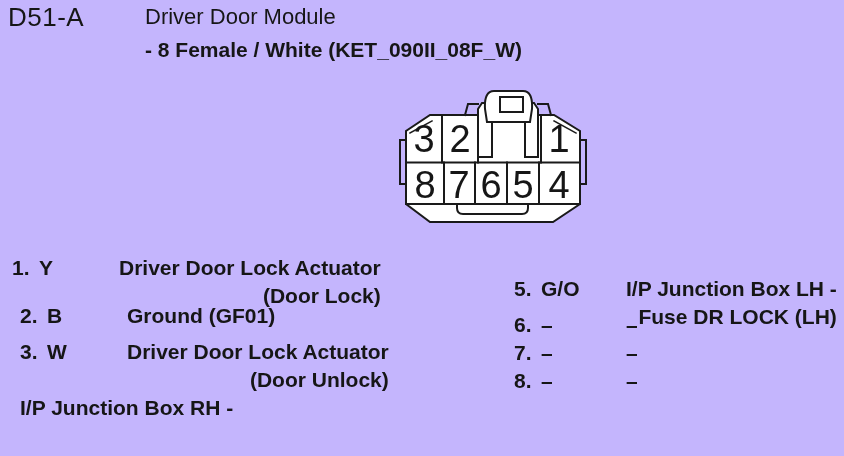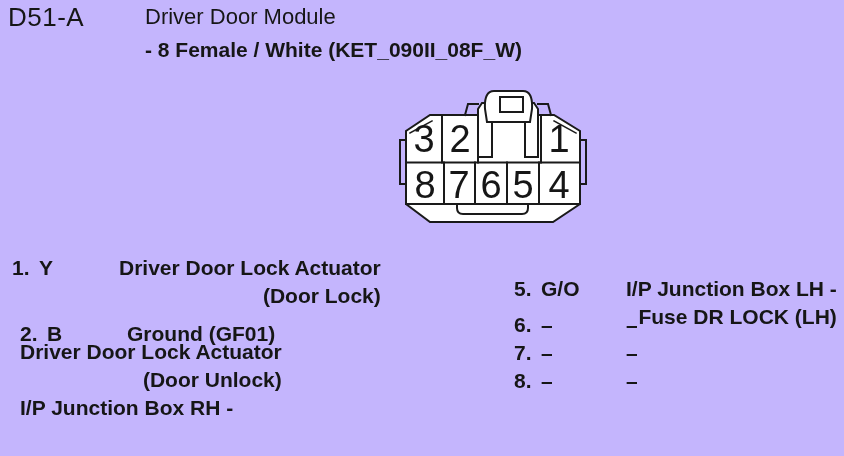--- a/index.html
+++ b/index.html
@@ -81,25 +81,25 @@
       <text x="459" y="198">7</text>
       <text x="491" y="198">6</text>
       <text x="523" y="198">5</text>
       <text x="559" y="198">4</text>
     </g>
   </svg>
 
   <div class="entry col-left" style="left:12px;top:254px;">
     <span class="pnum"><span class="pno">1.</span><span>Y</span></span><span class="pdesc"><span class="dline">Driver Door Lock Actuator</span><span class="dline">(Door Lock)</span></span>
   </div>
-  <div class="entry col-left" style="left:20px;top:320px;">
+  <div class="entry col-left" style="left:20px;top:302px;">
     <span class="pnum"><span class="pno">2.</span><span>B</span></span><span class="pdesc"><span class="dline">Ground (GF01)</span></span>
   </div>
   <div class="entry col-left" style="left:20px;top:338px;">
-    <span class="pdesc"><span class="dline">Driver Door Lock Actuator</span><span class="dline">(Door Unlock)</span></span>
+    <span class="pnum"><span class="pno">3.</span><span>W</span></span><span class="pdesc"><span class="dline">Driver Door Lock Actuator</span><span class="dline">(Door Unlock)</span></span>
   </div>
   <div class="entry col-left" style="left:20px;top:394px;">
     <span class="pdesc"><span class="dline">I/P Junction Box RH -</span></span>
   </div>
 
   <div class="entry col-right" style="left:514px;top:255px;margin-top:20px;">
     <span class="pnum"><span class="pno">5.</span><span>G/O</span></span><span class="pdesc"><span class="dline">I/P Junction Box LH -</span><span class="dline">Fuse DR LOCK (LH)</span></span>
   </div>
   <div class="entry col-right" style="left:514px;top:311px;">
     <span class="pnum"><span class="pno">6.</span><span>–</span></span><span class="pdesc"><span class="dline">–</span></span>

